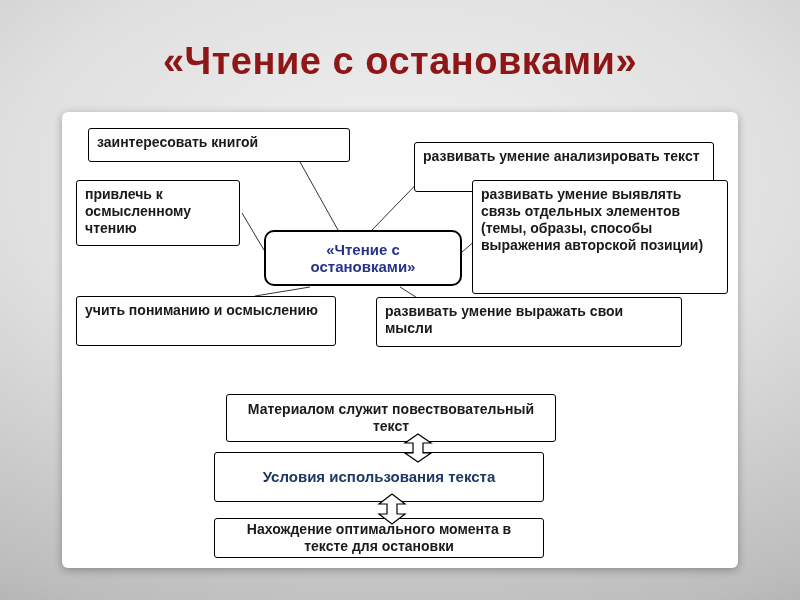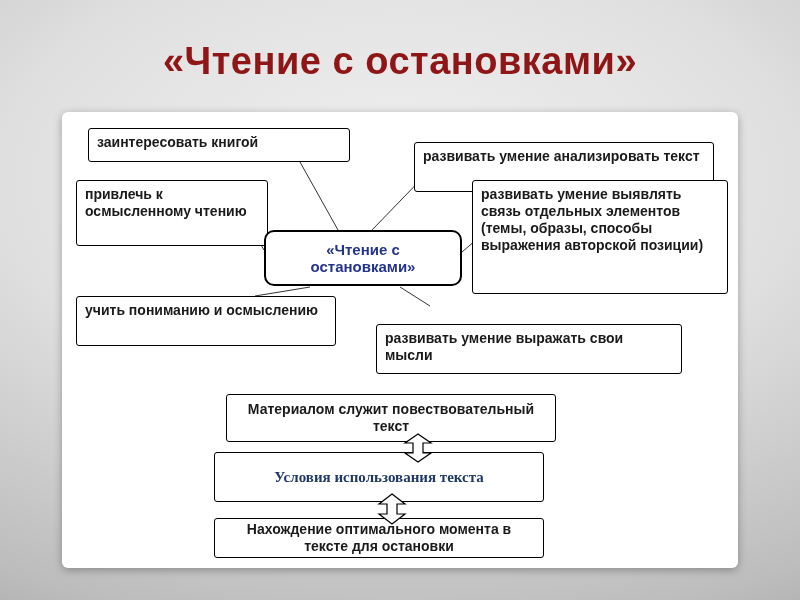--- a/index.html
+++ b/index.html
@@ -55,21 +55,20 @@
   .center-box .inner { width: 140px; }
   .cond {
     text-align: center;
     display: flex; align-items: center; justify-content: center;
     padding: 4px 14px;
   }
   .cond-title {
     color: #203864;
     font-size: 15px;
     border-width: 1.5px;
-    font-family: Liberation Serif, serif;
   }
 </style>
 </head>
 <body>
 
 <div class="slide-title">«Чтение с остановками»</div>
 
 <div class="panel">
 
   <svg class="overlay" width="676" height="456">
@@ -82,37 +81,37 @@
   </svg>
 
   <div class="box" style="left:26px; top:16px; width:262px; height:34px;">
     <span>заинтересовать книгой</span>
   </div>
 
   <div class="box" style="left:352px; top:6px; width:300px; height:50px;margin-top:24px;">
     <span>развивать умение анализировать текст</span>
   </div>
 
-  <div class="box" style="left:14px; top:68px; width:192px; height:66px;">
+  <div class="box" style="left:14px; top:68px; width:164px; height:66px;">
     <span>привлечь к осмысленному чтению</span>
   </div>
 
   <div class="box" style="left:410px; top:68px; width:256px; height:114px;">
     <span>развивать умение выявлять связь отдельных элементов (темы, образы, способы выражения авторской позиции)</span>
   </div>
 
   <div class="center-box" style="left:202px; top:118px; width:198px; height:56px;">
     <div class="inner">«Чтение с остановками»</div>
   </div>
 
   <div class="box" style="left:14px; top:184px; width:260px; height:50px;">
     <span>учить пониманию и осмыслению</span>
   </div>
 
-  <div class="box" style="left:314px; top:212px; width:306px; height:50px;">
+  <div class="box" style="left:314px; top:185px; width:306px; height:50px;">
     <span>развивать умение выражать свои мысли</span>
   </div>
 
   <div class="box cond" style="left:164px; top:282px; width:330px; height:48px;">
     <span>Материалом служит повествовательный текст</span>
   </div>
 
   <div class="box cond cond-title" style="left:152px; top:340px; width:330px; height:50px;">
     <span>Условия использования текста</span>
   </div>

